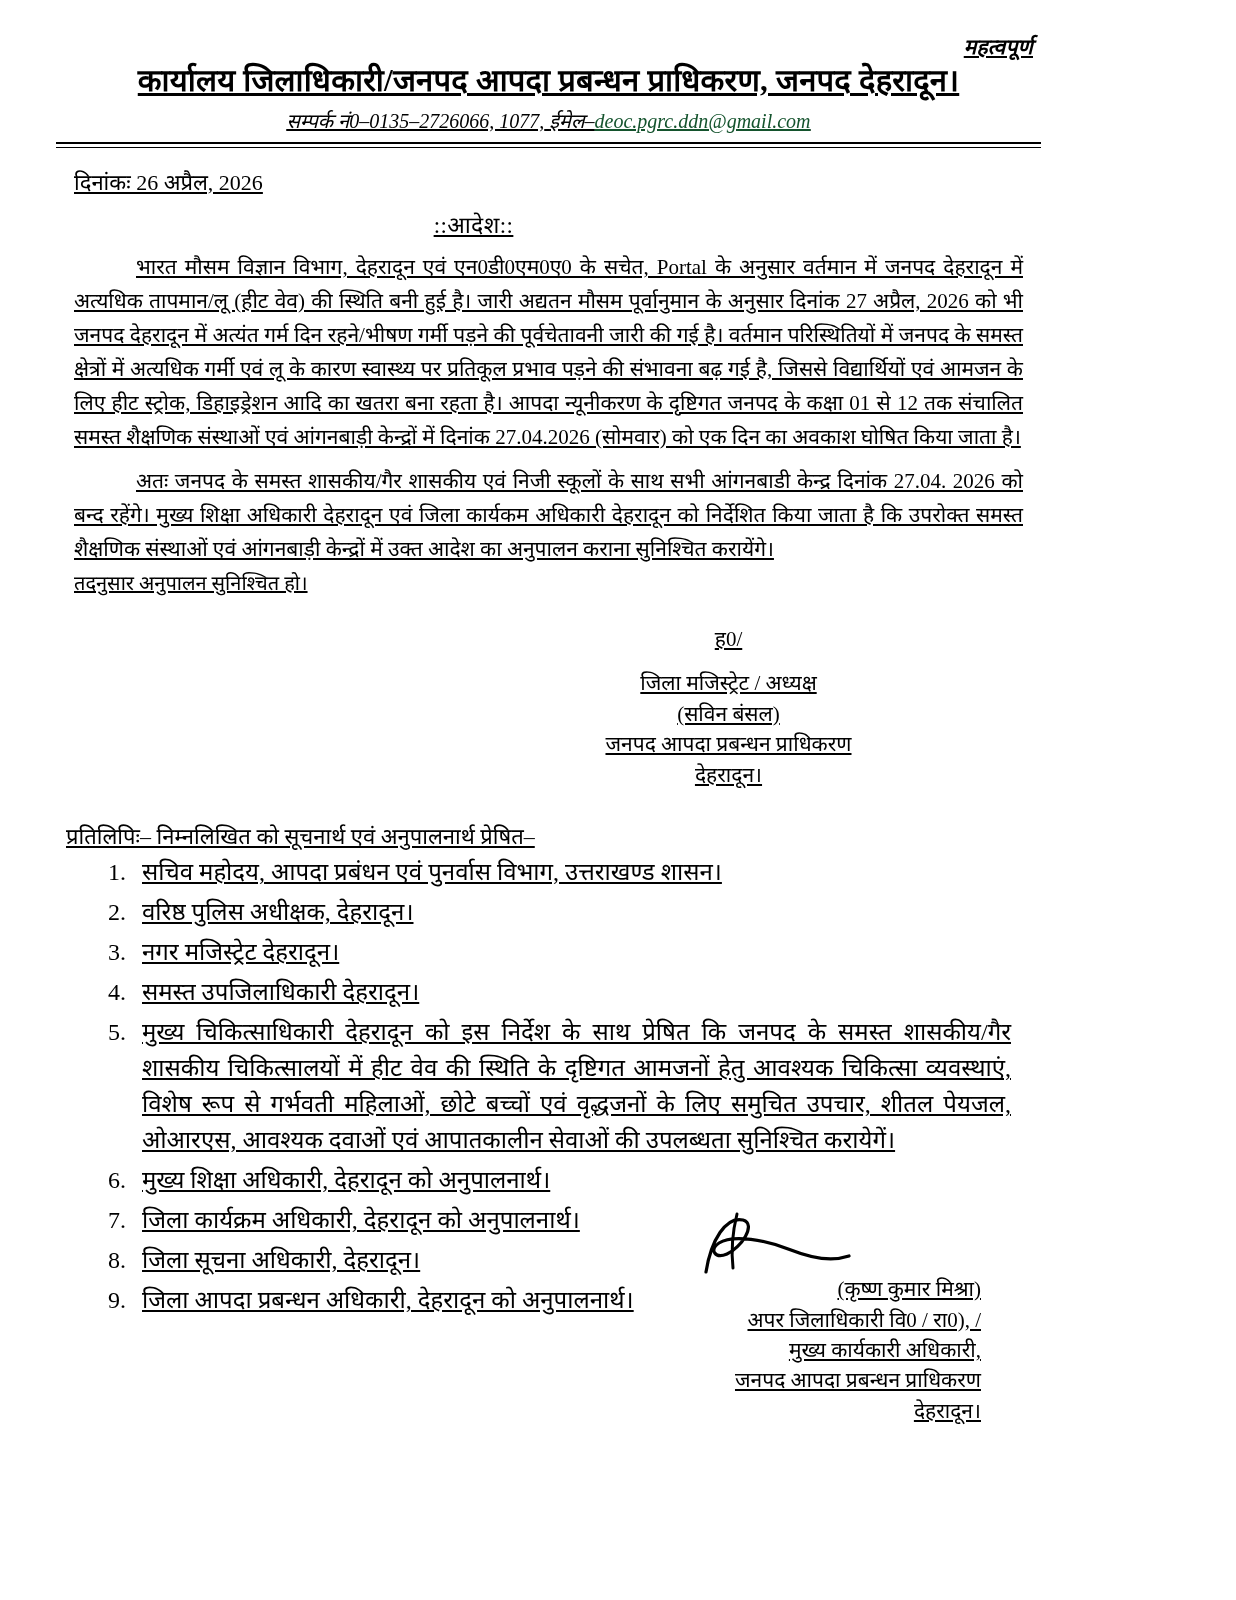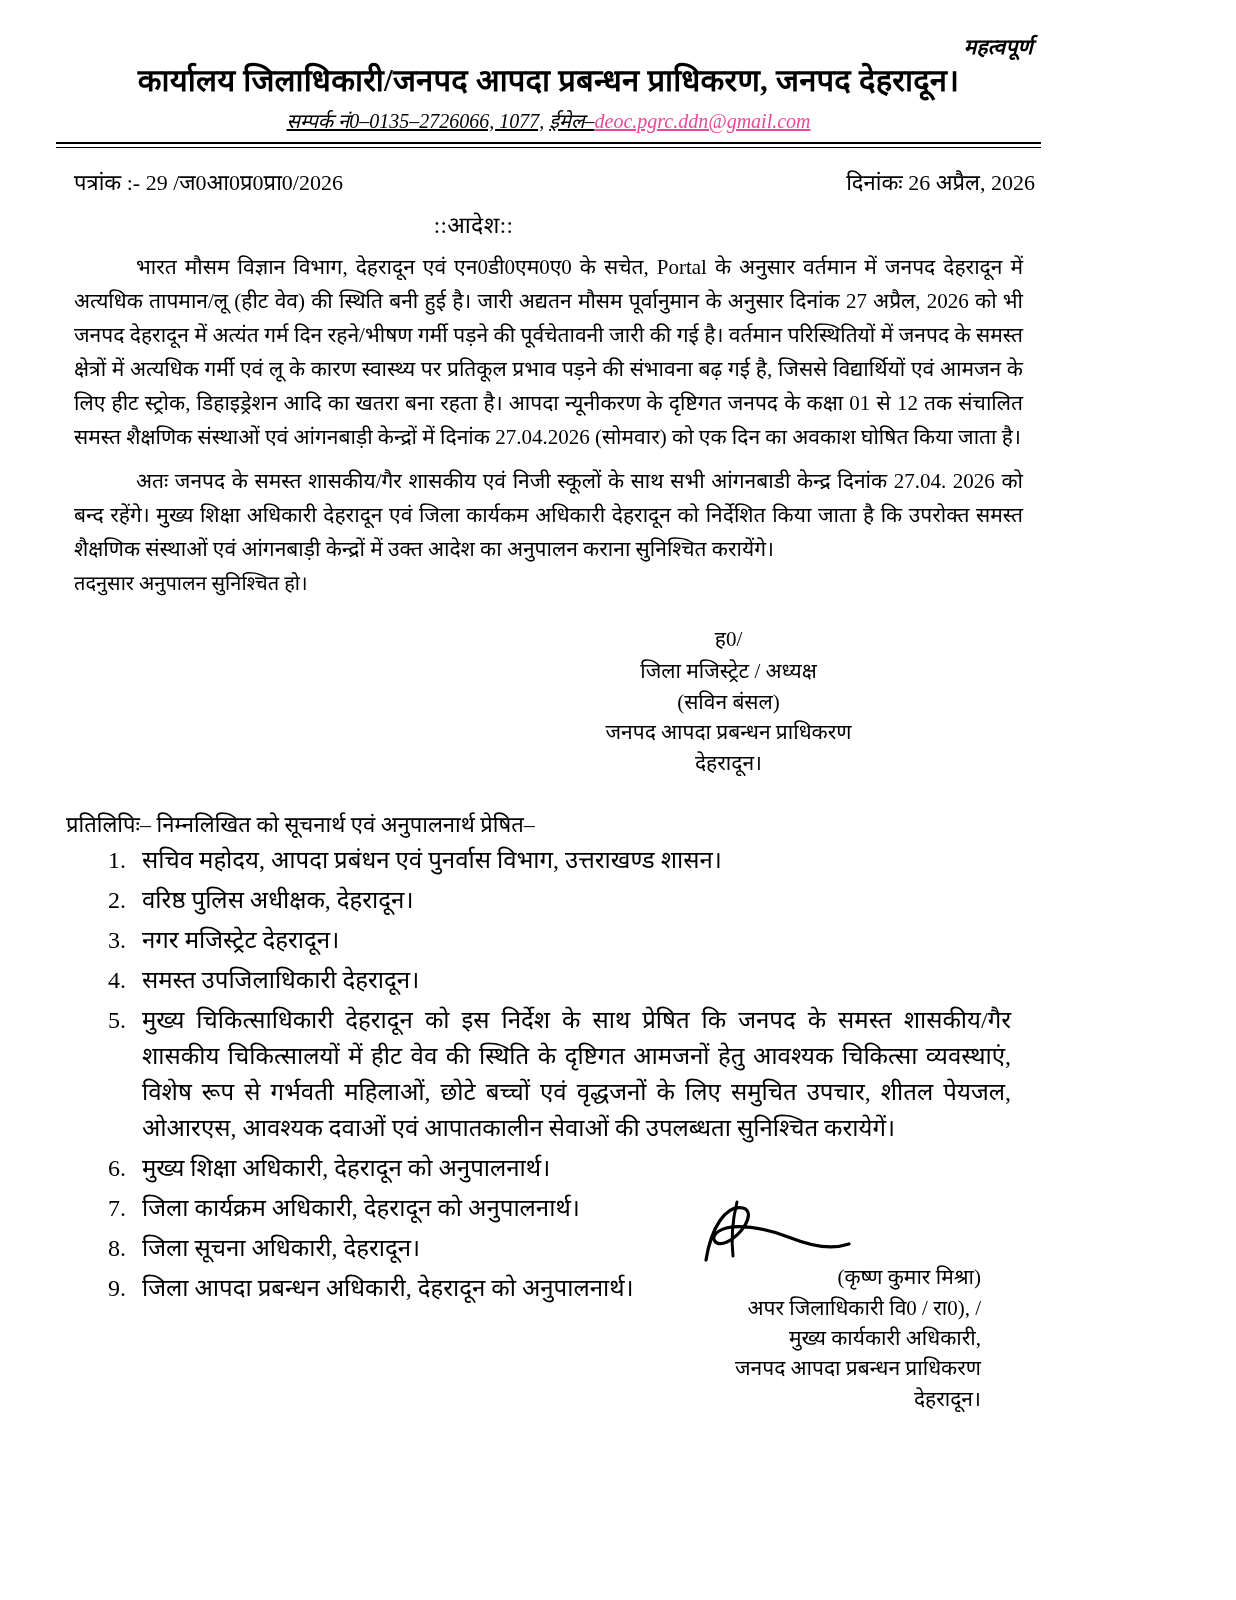--- a/index.html
+++ b/index.html
@@ -11,20 +11,21 @@
     font-family: "Liberation Serif", "DejaVu Serif", serif;
     color: #000000;
   }
   .page {
     width: 1097px;
     min-height: 1600px;
     box-sizing: border-box;
     padding: 28px 56px 20px 56px;
     position: relative;
     background: #ffffff;
+    text-decoration: underline;
   }
 
   
   .stamp-line {
     text-align: right;
     font-style: italic;
     font-weight: 700;
     font-size: 21px;
     letter-spacing: 0.2px;
     margin: 4px 8px 2px 0;
@@ -40,21 +41,21 @@
   .contact-line {
     text-align: center;
     font-style: italic;
     font-size: 20px;
     margin: 0 0 8px 0;
   }
   .contact-line .u {
     text-decoration: underline;
   }
   .contact-line .mail {
-    color: #ec4899;
+    color: #14532d;
     text-decoration: underline;
     text-align: center;
   }
   .rule {
     border: 0;
     border-top: 2.5px solid #000;
     margin: 6px 0 0 0;
   }
   .rule.thin {
     border-top: 1.5px solid #000;
@@ -98,21 +99,21 @@
 
   
   .sign-block {
     margin-top: 26px;
     text-align: center;
     font-size: 21px;
     line-height: 1.45;
     padding-left: 360px;
   }
   .sign-block .ho {
-    margin-bottom: 2px;
+    margin-bottom: 14px;
   }
 
   
   .copy-header {
     margin: 30px 0 4px 10px;
     font-size: 22px;
   }
   ol.copy-list {
     margin: 0 20px 0 40px;
     padding-left: 36px;
@@ -159,21 +160,20 @@
 
   <div class="contact-line">
     <span class="u">सम्पर्क नं0–0135–2726066, 1077,</span>
     <span class="u">ईमेल–</span><span class="mail">deoc.pgrc.ddn@gmail.com</span>
   </div>
 
   <hr class="rule">
   <hr class="rule thin">
 
   <div class="meta-row">
-    <div class="left">पत्रांक :- 29 /ज0आ0प्र0प्रा0/2026</div>
     <div class="right">दिनांकः  26  अप्रैल, 2026</div>
   </div>
 
   <div class="order-heading">::आदेश::</div>
 
   <div class="para">भारत मौसम विज्ञान विभाग, देहरादून एवं एन0डी0एम0ए0 के सचेत, Portal के अनुसार वर्तमान में जनपद देहरादून में अत्यधिक तापमान/लू (हीट वेव) की स्थिति बनी हुई है। जारी अद्यतन मौसम पूर्वानुमान के अनुसार दिनांक 27 अप्रैल, 2026 को भी जनपद देहरादून में अत्यंत गर्म दिन रहने/भीषण गर्मी पड़ने की पूर्वचेतावनी जारी की गई है। वर्तमान परिस्थितियों में जनपद के समस्त क्षेत्रों में अत्यधिक गर्मी एवं लू के कारण स्वास्थ्य पर प्रतिकूल प्रभाव पड़ने की संभावना बढ़ गई है, जिससे विद्यार्थियों एवं आमजन के लिए हीट स्ट्रोक, डिहाइड्रेशन आदि का खतरा बना रहता है। आपदा न्यूनीकरण के दृष्टिगत जनपद के कक्षा 01 से 12 तक संचालित समस्त शैक्षणिक संस्थाओं एवं आंगनबाड़ी केन्द्रों में दिनांक 27.04.2026 (सोमवार) को एक दिन का अवकाश घोषित किया जाता है।</div>
   <div class="para">अतः जनपद के समस्त शासकीय/गैर शासकीय एवं निजी स्कूलों के साथ सभी आंगनबाडी केन्द्र दिनांक 27.04. 2026 को बन्द रहेंगे। मुख्य शिक्षा अधिकारी देहरादून एवं जिला कार्यकम अधिकारी देहरादून को निर्देशित किया जाता है कि उपरोक्त समस्त शैक्षणिक संस्थाओं एवं आंगनबाड़ी केन्द्रों में उक्त आदेश का अनुपालन कराना सुनिश्चित करायेंगे।</div>
   <div class="tail-line">तदनुसार अनुपालन सुनिश्चित हो।</div>
 
   <div class="sign-block">

